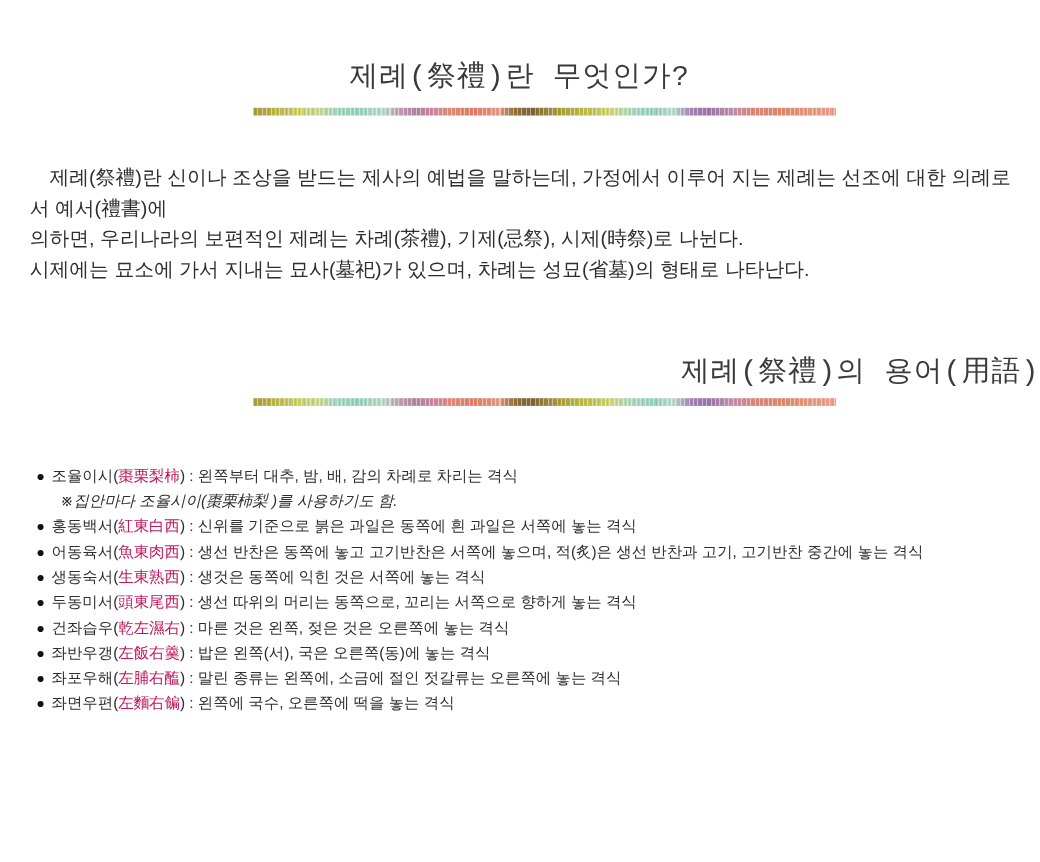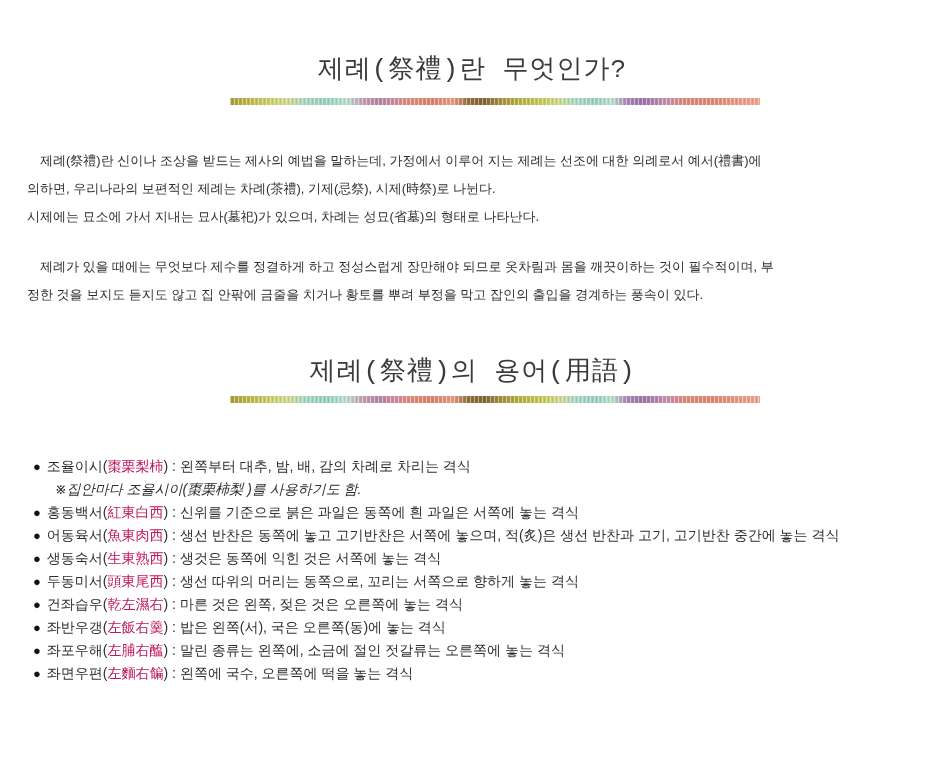--- a/index.html
+++ b/index.html
@@ -18,21 +18,21 @@
     margin: 0;
     text-align: center;
     font-family: Liberation Mono, monospace;
     font-weight: 400;
     font-size: 26px;
     line-height: 36px;
     letter-spacing: 1px;
     color: #3a3a3a;
   }
   .title-what  { padding-top: 52px; }
-  .title-terms { margin-top: 45px; }
+  .title-terms { margin-top: 61px; text-align: right; }
 
   
   .divider {
     width: 530px;
     height: 7px;
     margin-left: 230px;
     background-image:
       repeating-linear-gradient(90deg,
         rgba(255,255,255,0.45) 0 1px,
         rgba(255,255,255,0) 1px 2px,
@@ -51,21 +51,21 @@
   }
   .divider-what  { margin-top: 10px; }
   .divider-terms { margin-top: 6px; }
 
   
   .body-copy {
     padding: 0 25px 0 27px;
   }
   .para {
     margin: 0;
-    font-size: 13px;
+    font-size: 18px;
     line-height: 28px;
     white-space: pre-wrap;
     color: #2e2e2e;
   }
   .para-1 { margin-top: 42px; }
   .para-2 { margin-top: 22px; }
 
   
   .terms-list {
     list-style: none;
@@ -94,22 +94,20 @@
 <div class="page">
 
   <h1 class="section-title title-what">제례(祭禮)란 무엇인가?</h1>
 
   <div class="divider divider-what"></div>
 
   <div class="body-copy">
     <p class="para para-1">　제례(祭禮)란 신이나 조상을 받드는 제사의 예법을 말하는데, 가정에서 이루어 지는 제례는 선조에 대한 의례로서 예서(禮書)에
 의하면, 우리나라의 보편적인 제례는 차례(茶禮), 기제(忌祭), 시제(時祭)로 나뉜다.
 시제에는 묘소에 가서 지내는 묘사(墓祀)가 있으며, 차례는 성묘(省墓)의 형태로 나타난다.</p>
-    <p class="para para-2">　제례가 있을 때에는 무엇보다 제수를 정결하게 하고 정성스럽게 장만해야 되므로 옷차림과 몸을 깨끗이하는 것이 필수적이며, 부
-정한 것을 보지도 듣지도 않고 집 안팎에 금줄을 치거나 황토를 뿌려 부정을 막고 잡인의 출입을 경계하는 풍속이 있다.</p>
   </div>
 
   <h2 class="section-title title-terms">제례(祭禮)의 용어(用語)</h2>
 
   <div class="divider divider-terms"></div>
 
   <ul class="terms-list">
     <li class="term"><span class="bullet">●</span><span class="tk">조율이시</span><span class="paren po">(</span><span class="hanja">棗栗梨柿</span><span class="paren pc">)</span><span class="sep"> : </span><span class="desc">왼쪽부터 대추, 밤, 배, 감의 차례로 차리는 격식</span></li>
     <li class="note">※집안마다 조율시이(棗栗柿梨 )를 사용하기도 함.</li>
 

